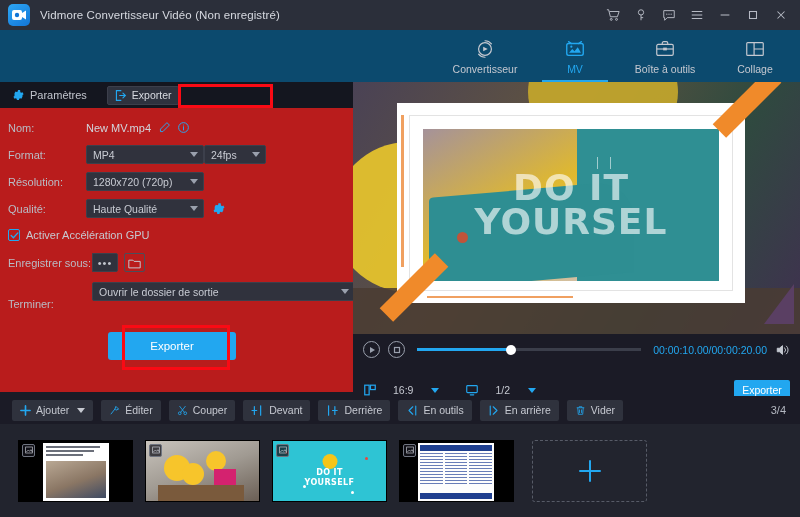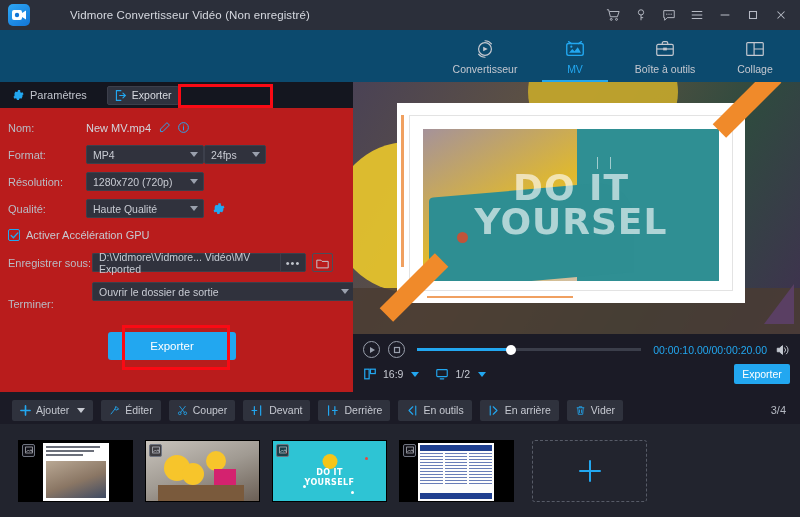--- a/index.html
+++ b/index.html
@@ -8,21 +8,21 @@
     background: #1b1b26;
     font-family: "Liberation Sans", sans-serif;
     overflow: hidden;
     color: #c9ccd4;
   }
   .app { position: relative; width: 800px; height: 517px; background: #1b1b26; }
 
   
   .titlebar {
     position: absolute; top: 0; left: 0; width: 800px; height: 30px;
-    background: #2b2f3a; display: flex; align-items: center; gap: 30px;
+    background: #2b2f3a; display: flex; align-items: center;
   }
   .logo {
     width: 22px; height: 22px; margin-left: 8px; border-radius: 5px;
     background: linear-gradient(145deg,#2ea8f5,#1275d6);
     display: flex; align-items: center; justify-content: center;
   }
   .logo svg { display:block; }
   .title-text {
     margin-left: 10px; font-size: 11.5px; color: #d6d9e0; letter-spacing: .1px;
   }
@@ -159,21 +159,21 @@
     display:flex; align-items:center; justify-content:center; color:#9aa0ad;
   }
   .track { position: relative; flex: 1; height: 3px; background: #3b3e4a; margin: 0 4px; }
   .track .fill { position:absolute; left:0; top:0; height:3px; background:#22a7f0; width: 42%; }
   .track .knob {
     position:absolute; left: 42%; top: -3.5px; width: 10px; height: 10px;
     background: #fff; border-radius: 50%; transform: translateX(-50%);
   }
   .time { font-size: 10.5px; color: #22a7f0; white-space: nowrap; }
   .vol { color: #c3c7cf; display:flex; }
-  .pc-row2 { display:flex; align-items:center; gap: 6px; margin-top: 9px; position: relative; }
+  .pc-row2 { display:flex; align-items:center; gap: 16px; margin-top: 25px; position: relative; }
   .ratio-ic { color:#22a7f0; display:flex; }
   .pc-txt { font-size: 10.5px; color: #c6c9d1; }
   .mini-caret {
     width:0;height:0;border-left:4px solid transparent;border-right:4px solid transparent;
     border-top:5px solid #22a7f0; margin-left: 2px;
   }
   .exp-sm {
     position: absolute; right: 0; top: -3px; width: 56px; height: 20px;
     background: #22a7f0; border-radius: 2px; color:#fff; font-size: 10.5px;
     display:flex; align-items:center; justify-content:center;
@@ -429,23 +429,20 @@
       <div class="chkbox">
         <svg width="9" height="9" viewBox="0 0 12 12" fill="none" stroke="#22a7f0" stroke-width="1.8">
             <path d="M1.5 6l3 3 6-6.5" stroke-linecap="round"></path>
           </svg>
       </div>
       <div class="chk-label">Activer Accélération GPU</div>
     </div>
 
     <div class="row" style="margin-top:2px;">
       <div class="lbl" style="width:84px;flex:0 0 84px;">Enregistrer sous:</div>
-      <div class="sel path">
-        <span>D:\Vidmore\Vidmore... Vidéo\MV Exported</span>
-      </div>
       <div class="dots-btn">•••</div>
       <div class="folder-btn">
         <svg width="13" height="12" viewBox="0 0 16 14" fill="none" stroke="currentColor" stroke-width="1.2">
             <path d="M1 3.5h5l1.5 1.5H15v8H1z"></path>
           </svg>
       </div>
     </div>
 
     <div class="row" style="margin-top:2px;">
       <div class="lbl" style="width:84px;flex:0 0 84px;margin-top:25px;">Terminer:</div>

